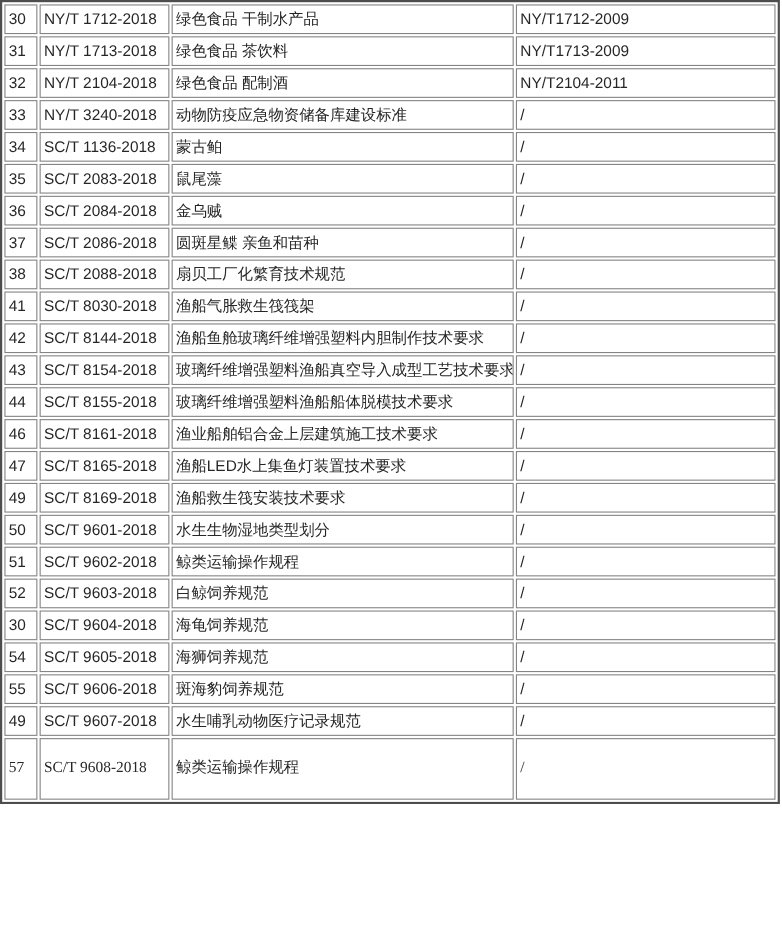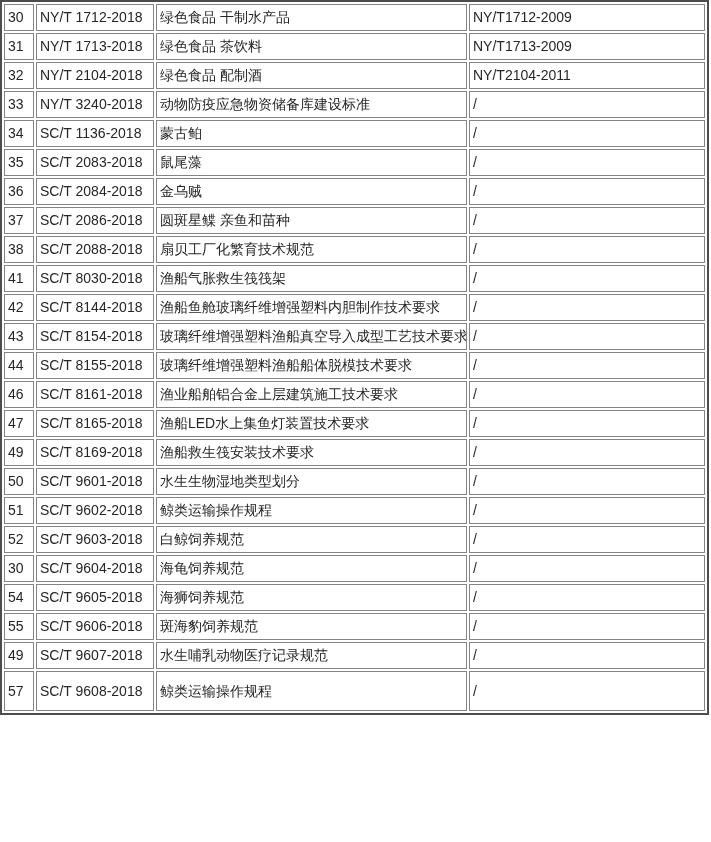--- a/index.html
+++ b/index.html
@@ -32,21 +32,21 @@
     vertical-align:middle;
     overflow:hidden;
     white-space:nowrap;
     line-height:1.3;
   }
   td.c1{width:30px;}
   td.c2{width:118px;}
   td.c3{width:311px;padding:1px 2px;}
   td.c4{width:236px;}
   td.bold{font-weight:normal;margin-top:21px;}
-  tr.tall td{height:40px;}
+  tr.tall td{height:56px;font-family:Liberation Serif, serif;}
   td.vtop{vertical-align:top;}
 </style>
 </head>
 <body>
 
 <table class="standards">
   <colgroup>
     <col style="width:30px">
     <col style="width:118px">
     <col style="width:311px">

